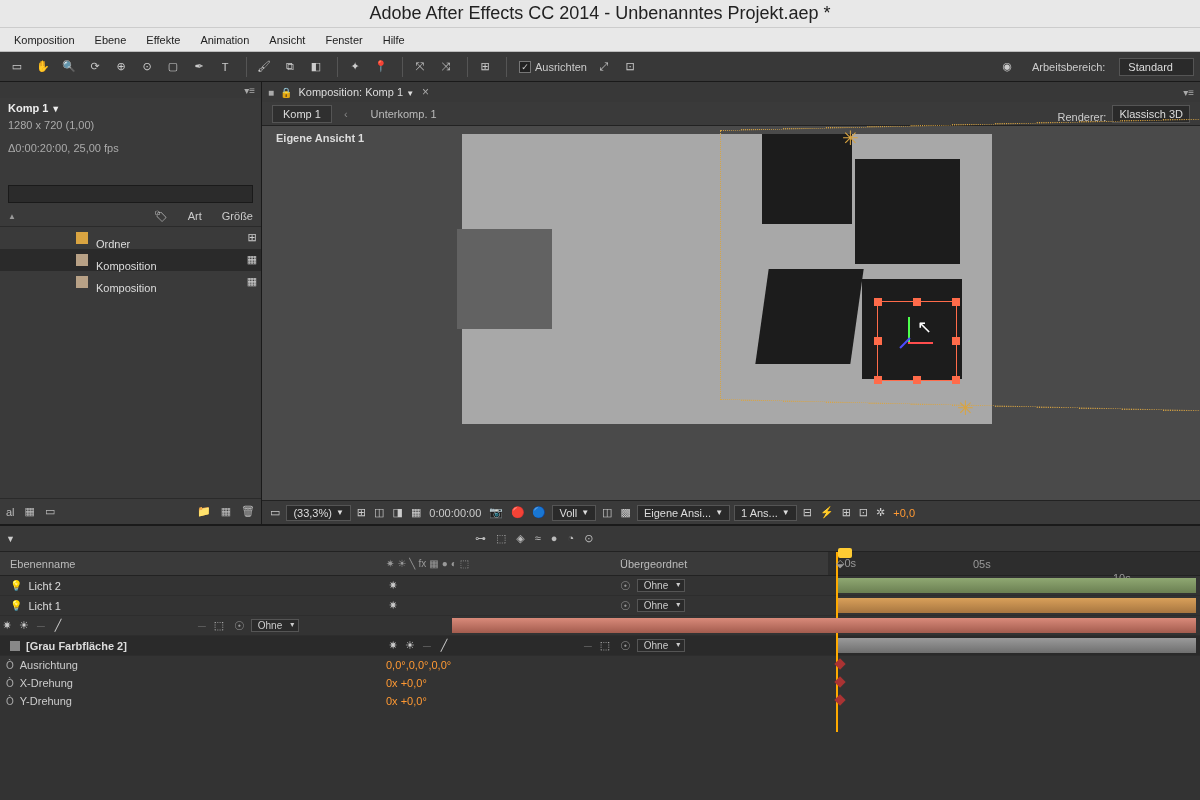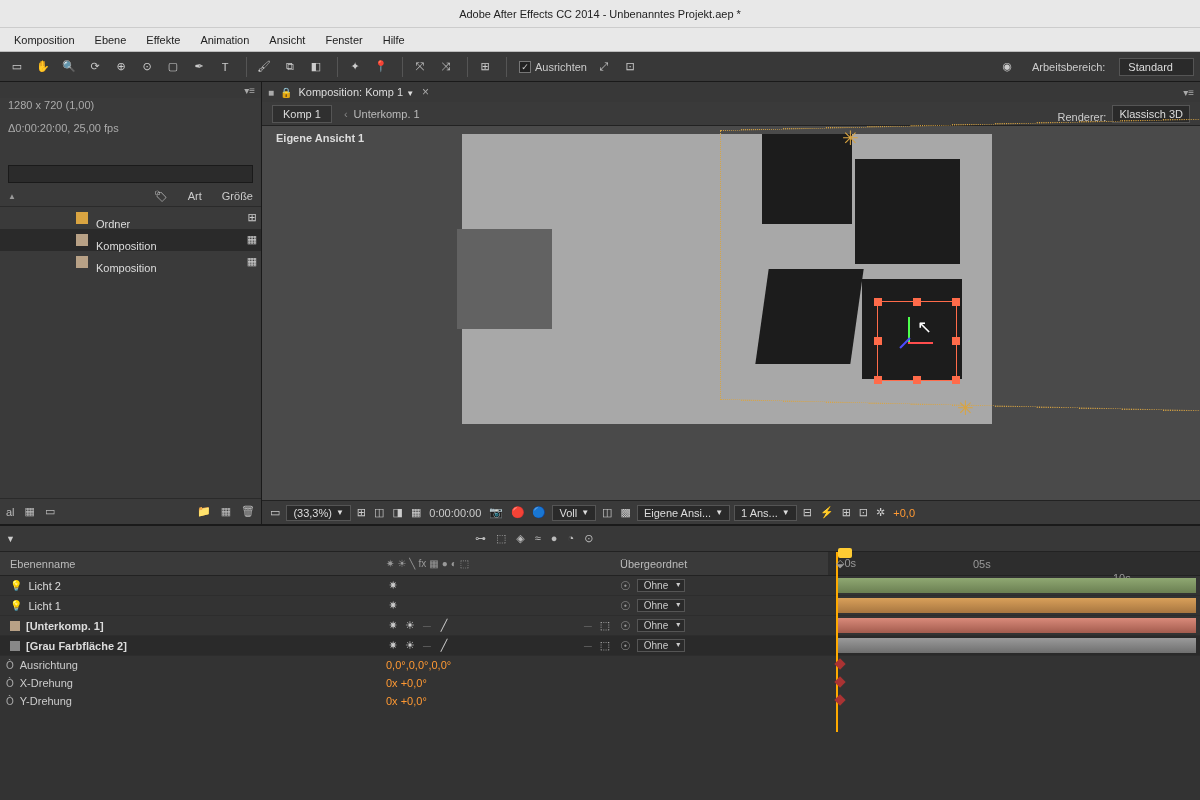--- a/index.html
+++ b/index.html
@@ -1,17 +1,17 @@
 <!DOCTYPE html>
 <html><head>
 <meta charset="utf-8">
 <style>
 * { margin: 0; padding: 0; box-sizing: border-box; font-family: "Segoe UI", Tahoma, sans-serif; }
 body { width: 1200px; height: 800px; background: #333333; color: #ccc; font-size: 11px; overflow: hidden; }
-.titlebar { height: 28px; background: #e8e8e8; display: flex; align-items: center; justify-content: center; color: #222; font-size: 11px; border-bottom: 1px solid #ccc; }
+.titlebar { height: 28px; background: #e8e8e8; display: flex; align-items: center; justify-content: center; color: #222; font-size: 18px; border-bottom: 1px solid #ccc; }
 .menubar { height: 24px; background: #e8e8e8; display: flex; align-items: center; padding-left: 4px; color: #222; border-bottom: 1px solid #bbb; }
 .menubar span { padding: 0 10px; cursor: default; }
 .toolbar { height: 30px; background: #383838; display: flex; align-items: center; padding: 0 6px; border-bottom: 1px solid #1a1a1a; }
 .toolbar .tool-icon { width: 22px; height: 22px; margin-right: 4px; display: inline-flex; align-items: center; justify-content: center; color: #ccc; border: 1px solid transparent; }
 .tool-sep { width: 1px; height: 20px; background: #555; margin: 0 6px; }
 .toolbar .checkbox { display: inline-flex; align-items: center; gap: 4px; margin: 0 6px; }
 .toolbar .cbx { width: 12px; height: 12px; background: #222; border: 1px solid #777; display: inline-flex; align-items: center; justify-content: center; font-size: 9px; color: #ccc; }
 .workspace-label { margin-left: auto; color: #ccc; margin-right: 6px; }
 .workspace-dd { background: #2a2a2a; border: 1px solid #555; padding: 2px 20px 2px 8px; color: #ddd; }
 .main { display: flex; height: 442px; }
@@ -36,21 +36,21 @@
 .left-footer span { color: #bbb; }
 .right-panel { flex: 1; background: #353535; display: flex; flex-direction: column; }
 .rp-top { height: 20px; background: #383838; display: flex; align-items: center; padding: 0 6px; gap: 6px; }
 .rp-top .lock { font-size: 10px; color: #aaa; }
 .rp-tab { color: #ddd; }
 .rp-tab .tri { font-size: 8px; }
 .rp-close { color: #aaa; font-size: 12px; margin-left: 2px; }
 .breadcrumb { height: 24px; background: #3a3a3a; display: flex; align-items: center; padding: 0 10px; border-bottom: 1px solid #222; }
 .bc-tab { background: #2f2f2f; border: 1px solid #555; padding: 2px 10px; margin-right: 6px; color: #ddd; }
 .bc-sep { color: #888; margin: 0 6px; }
-.bc-item { color: #bbb; }
+.bc-item { color: #bbb; margin-left: 17px; }
 .renderer-group { margin-left: auto; display: flex; align-items: flex-end; gap: 6px; }
 .renderer-dd { background: #2a2a2a; border: 1px solid #555; padding: 2px 6px; color: #ddd; }
 .viewport { flex: 1; background: #4a4a4a; position: relative; }
 .view-label { position: absolute; top: 6px; left: 14px; color: #ddd; font-weight: bold; }
 .canvas { position: absolute; top: 8px; left: 200px; width: 530px; height: 290px; background: #a8a8a8; }
 .square { position: absolute; background: #1c1c1c; }
 .sq1 { left: 300px; top: 0; width: 90px; height: 90px; }
 .sq2 { left: 393px; top: 25px; width: 105px; height: 105px; }
 .sq3 { left: 300px; top: 135px; width: 95px; height: 95px; transform: skewX(-8deg); }
 .sq4 { left: 400px; top: 145px; width: 100px; height: 100px; }
@@ -168,20 +168,23 @@
   <span class="workspace-label" style="margin-left:auto;">◉</span>
   <span style="margin:0 14px;">Arbeitsbereich:</span>
   <span class="workspace-dd">Standard</span>
 </div>
 
 <div class="main">
   <div class="left-panel">
     <div class="panel-grip">
         <span class="panel-menu">▾≡</span>
       </div>
+    <div class="comp-name">
+      <span>Komp 1</span><span class="tri">▼</span>
+    </div>
     <div class="comp-meta">1280 x 720 (1,00)</div>
     <div class="comp-meta" style="padding-top:0;">Δ0:00:20:00, 25,00 fps</div>
     <div class="search-row"></div>
     <div class="proj-header">
       <span class="caret-up">▲</span>
       <div class="hlabel">
         <span>🏷</span>
         <span>Art</span>
         <span>Größe</span>
       </div>
@@ -365,24 +368,20 @@
     </div>
     <div class="tl-parent">
       <span class="parent-link">☉</span>
       <span class="parent-dd">Ohne</span>
     </div>
     <div class="tl-track">
           <div class="bar bar-orange"></div>
         </div>
       </div>
       <div class="tl-row">
-    <div class="tl-names">
-      <span class="layer-color lc-tan"></span>
-      <span class="layer-label bold">[Unterkomp. 1]</span>
-    </div>
     <div class="tl-switches">
       <span class="sw-cell">✷</span>
       <span class="sw-cell">☀</span>
           <span class="sw-cell sw-dash">─</span>
           <span class="sw-cell">╱</span>
       <span style="flex:1"></span>
       <span class="sw-cell sw-dash">─</span>
           <span class="sw-cell cube">⬚</span>
     </div>
     <div class="tl-parent">

